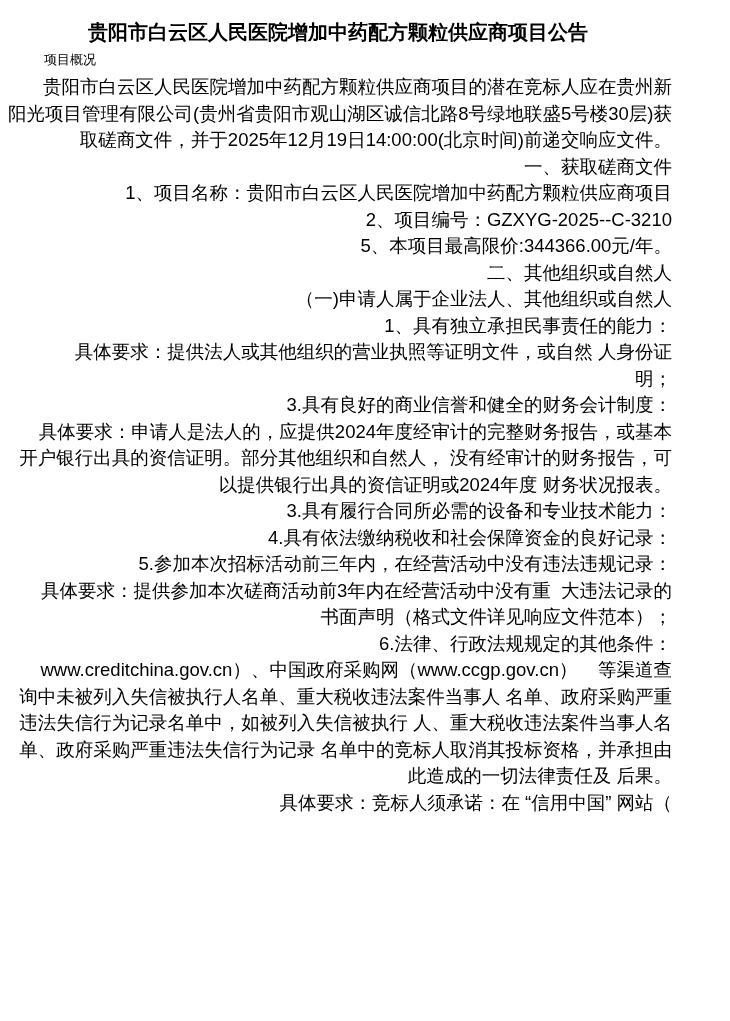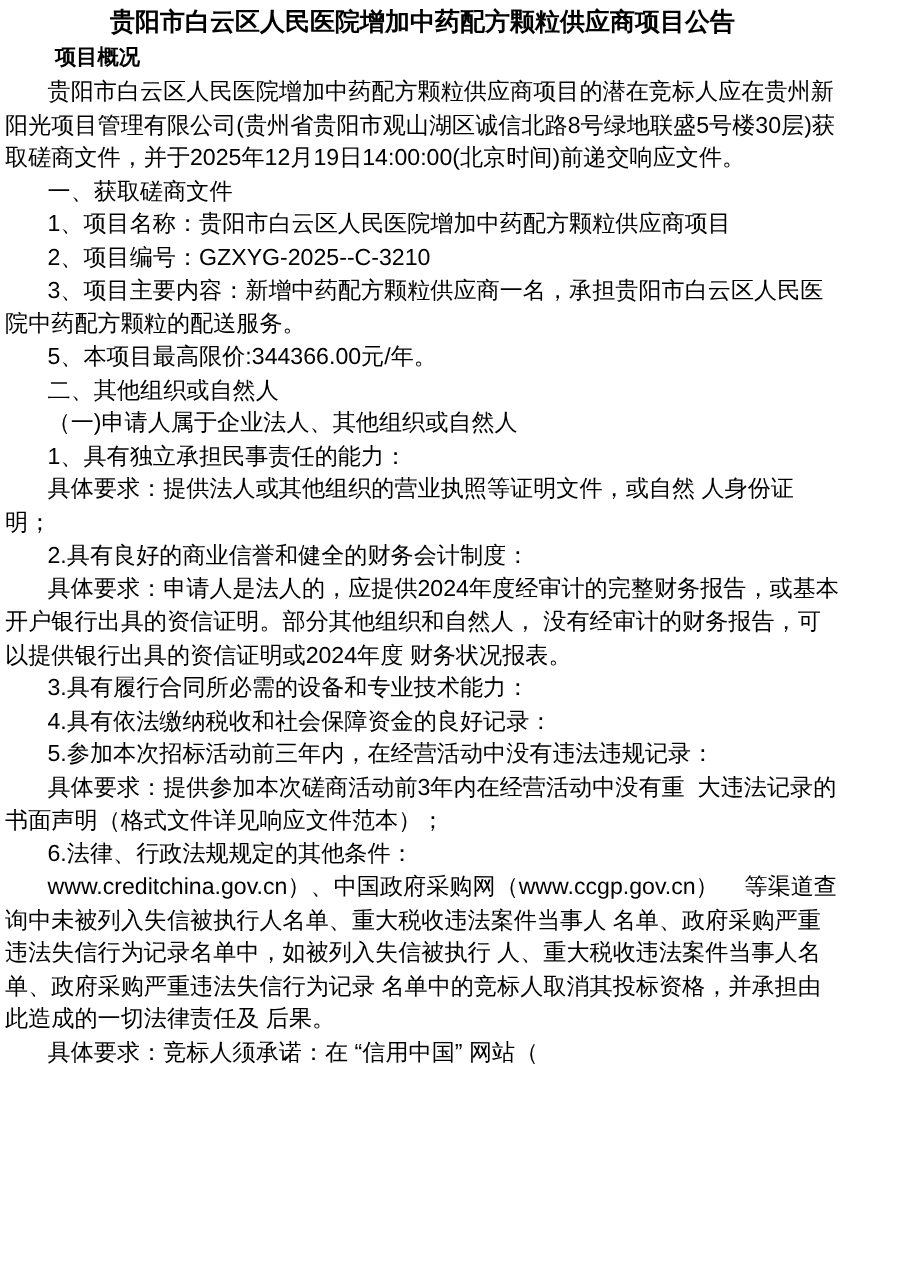--- a/index.html
+++ b/index.html
@@ -8,68 +8,67 @@
     background: #ffffff;
   }
   body {
     width: 730px;
     min-height: 1021px;
     color: #000000;
     font-family: "Liberation Sans", sans-serif;
     -webkit-font-smoothing: antialiased;
   }
   .doc {
-    padding: 4px 6px 10px 4px;
+    padding: 18px 6px 10px 4px;
     box-sizing: border-box;
     width: 678px;
   }
   .title {
     font-size: 20px;
     line-height: 28px;
     font-weight: 700;
     text-align: center;
     margin: 0;
     white-space: pre-wrap;
   }
   .overview {
-    font-size: 17px;
+    font-size: 13px;
     line-height: 28px;
-    font-weight: 700;
+    font-weight: 400;
     margin: 0 0 0 40px;
     white-space: pre-wrap;
   }
   .para {
     font-size: 18.5px;
     line-height: 26.5px;
     margin: 0;
     text-indent: 34px;
-    text-align: left;
+    text-align: right;
     white-space: pre-wrap;
     overflow-wrap: break-word;
     word-break: break-word;
   }
 </style>
 </head>
 <body>
 
 <div class="doc">
   <h1 class="title">贵阳市白云区人民医院增加中药配方颗粒供应商项目公告</h1>
   <h2 class="overview">项目概况</h2>
   <div class="body-paragraphs">
       <p class="para">贵阳市白云区人民医院增加中药配方颗粒供应商项目的潜在竞标人应在贵州新阳光项目管理有限公司(贵州省贵阳市观山湖区诚信北路8号绿地联盛5号楼30层)获取磋商文件，并于2025年12月19日14:00:00(北京时间)前递交响应文件。</p>
       <p class="para">一、获取磋商文件</p>
       <p class="para">1、项目名称：贵阳市白云区人民医院增加中药配方颗粒供应商项目</p>
       <p class="para">2、项目编号：GZXYG-2025--C-3210</p>
-      <p class="para">3、项目主要内容：新增中药配方颗粒供应商一名，承担贵阳市白云区人民医院中药配方颗粒的配送服务。</p>
       <p class="para">5、本项目最高限价:344366.00元/年。</p>
       <p class="para">二、其他组织或自然人</p>
       <p class="para">（一)申请人属于企业法人、其他组织或自然人</p>
       <p class="para">1、具有独立承担民事责任的能力：</p>
       <p class="para">具体要求：提供法人或其他组织的营业执照等证明文件，或自然 人身份证明；</p>
-      <p class="para">2.具有良好的商业信誉和健全的财务会计制度：</p>
+      <p class="para">3.具有良好的商业信誉和健全的财务会计制度：</p>
       <p class="para">具体要求：申请人是法人的，应提供2024年度经审计的完整财务报告，或基本开户银行出具的资信证明。部分其他组织和自然人， 没有经审计的财务报告，可以提供银行出具的资信证明或2024年度 财务状况报表。</p>
       <p class="para">3.具有履行合同所必需的设备和专业技术能力：</p>
       <p class="para">4.具有依法缴纳税收和社会保障资金的良好记录：</p>
       <p class="para">5.参加本次招标活动前三年内，在经营活动中没有违法违规记录：</p>
       <p class="para">具体要求：提供参加本次磋商活动前3年内在经营活动中没有重  大违法记录的书面声明（格式文件详见响应文件范本）；</p>
       <p class="para">6.法律、行政法规规定的其他条件：</p>
       <p class="para">www.creditchina.gov.cn）、中国政府采购网（www.ccgp.gov.cn）    等渠道查询中未被列入失信被执行人名单、重大税收违法案件当事人 名单、政府采购严重违法失信行为记录名单中，如被列入失信被执行 人、重大税收违法案件当事人名单、政府采购严重违法失信行为记录 名单中的竞标人取消其投标资格，并承担由此造成的一切法律责任及 后果。</p>
       <p class="para">具体要求：竞标人须承诺：在 “信用中国” 网站（</p>
     </div>
 </div>

